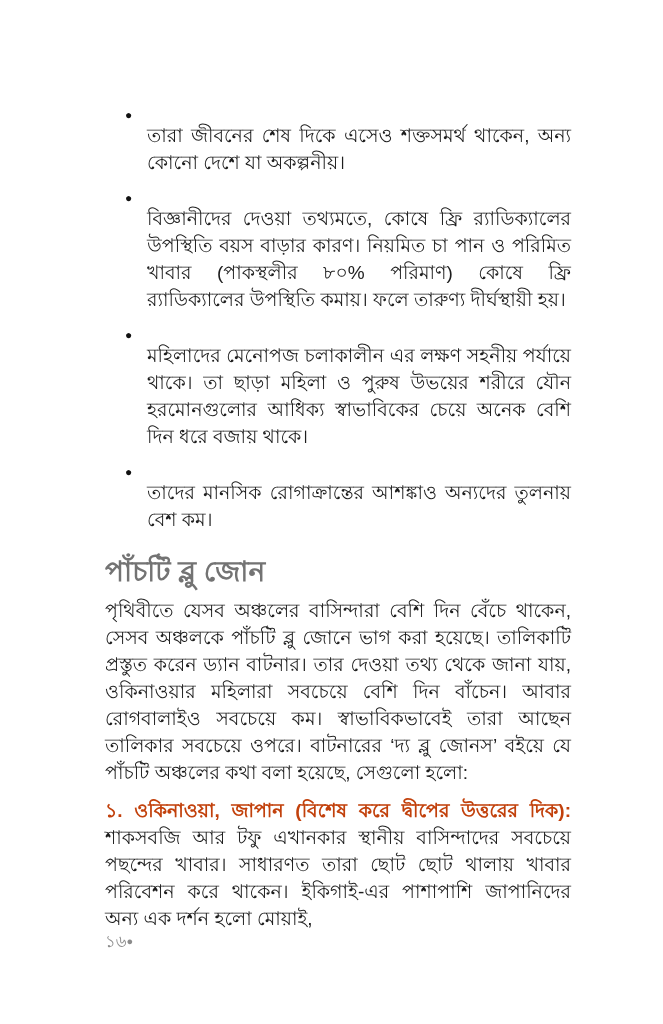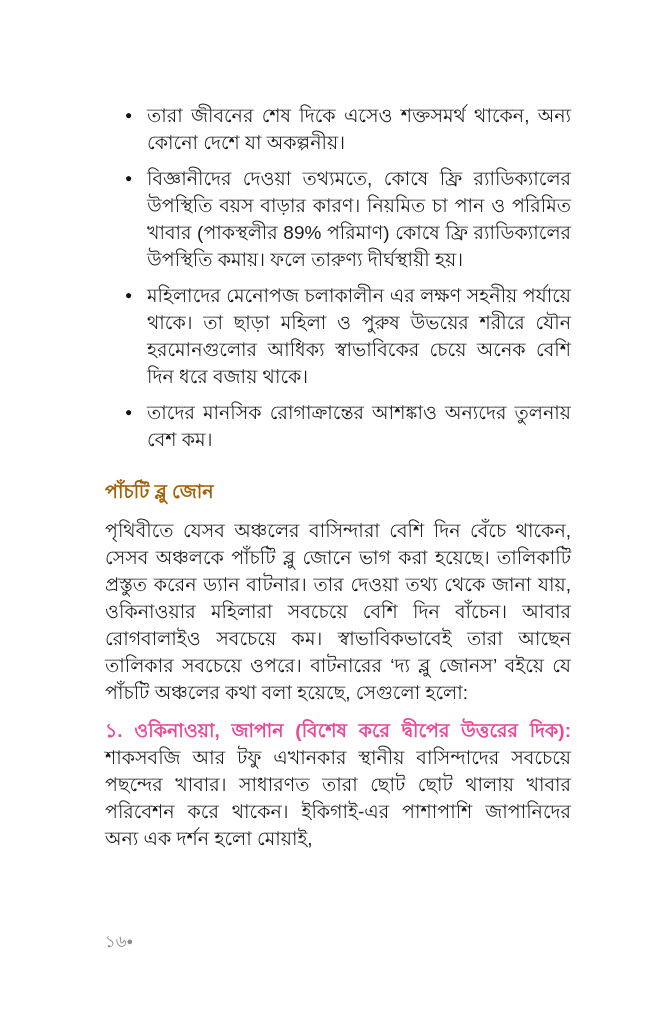--- a/index.html
+++ b/index.html
@@ -43,38 +43,39 @@
   .bullet-dot {
     flex: 0 0 22px;
     width: 22px;
     font-size: 12px;
     line-height: 27px;
     color: #111111;
   }
   .bullet-text {
     flex: 1 1 auto;
     text-align: justify;
+    margin-top: 20px;
   }
   p.para {
     margin: 6px 0 0 0;
   }
   h2.section-heading {
-    font-size: 19px;
+    font-size: 28px;
     font-weight: bold;
-    color: #a16207;
+    color: #737373;
     margin: 24px 0 10px 0;
     text-align: left;
     line-height: 30px;
   }
   p.numbered {
     margin-top: 11px;
   }
   p.numbered .label {
     font-weight: bold;
-    color: #ec4899;
+    color: #c2410c;
   }
   .footer {
     position: absolute;
     left: 105px;
     top: 929px;
     width: 466px;
     font-size: 16.5px;
     line-height: 24px;
     color: #8b8b8b;
     display: flex;
@@ -93,21 +94,21 @@
 
   <div class="content">
 
     <ul class="bullet-list">
       <li class="bullet-item">
         <span class="bullet-dot">●</span>
         <span class="bullet-text">তারা জীবনের শেষ দিকে এসেও শক্তসমর্থ থাকেন, অন্য কোনো দেশে যা অকল্পনীয়।</span>
       </li>
       <li class="bullet-item">
         <span class="bullet-dot">●</span>
-        <span class="bullet-text">বিজ্ঞানীদের দেওয়া তথ্যমতে, কোষে ফ্রি র‍্যাডিক্যালের উপস্থিতি বয়স বাড়ার কারণ। নিয়মিত চা পান ও পরিমিত খাবার (পাকস্থলীর 89% পরিমাণ) কোষে ফ্রি র‍্যাডিক্যালের উপস্থিতি কমায়। ফলে তারুণ্য দীর্ঘস্থায়ী হয়।</span>
+        <span class="bullet-text">বিজ্ঞানীদের দেওয়া তথ্যমতে, কোষে ফ্রি র‍্যাডিক্যালের উপস্থিতি বয়স বাড়ার কারণ। নিয়মিত চা পান ও পরিমিত খাবার (পাকস্থলীর ৮০% পরিমাণ) কোষে ফ্রি র‍্যাডিক্যালের উপস্থিতি কমায়। ফলে তারুণ্য দীর্ঘস্থায়ী হয়।</span>
       </li>
       <li class="bullet-item">
         <span class="bullet-dot">●</span>
         <span class="bullet-text">মহিলাদের মেনোপজ চলাকালীন এর লক্ষণ সহনীয় পর্যায়ে থাকে। তা ছাড়া মহিলা ও পুরুষ উভয়ের শরীরে যৌন হরমোনগুলোর আধিক্য স্বাভাবিকের চেয়ে অনেক বেশি দিন ধরে বজায় থাকে।</span>
       </li>
       <li class="bullet-item">
         <span class="bullet-dot">●</span>
         <span class="bullet-text">তাদের মানসিক রোগাক্রান্তের আশঙ্কাও অন্যদের তুলনায় বেশ কম।</span>
       </li>
     </ul>

